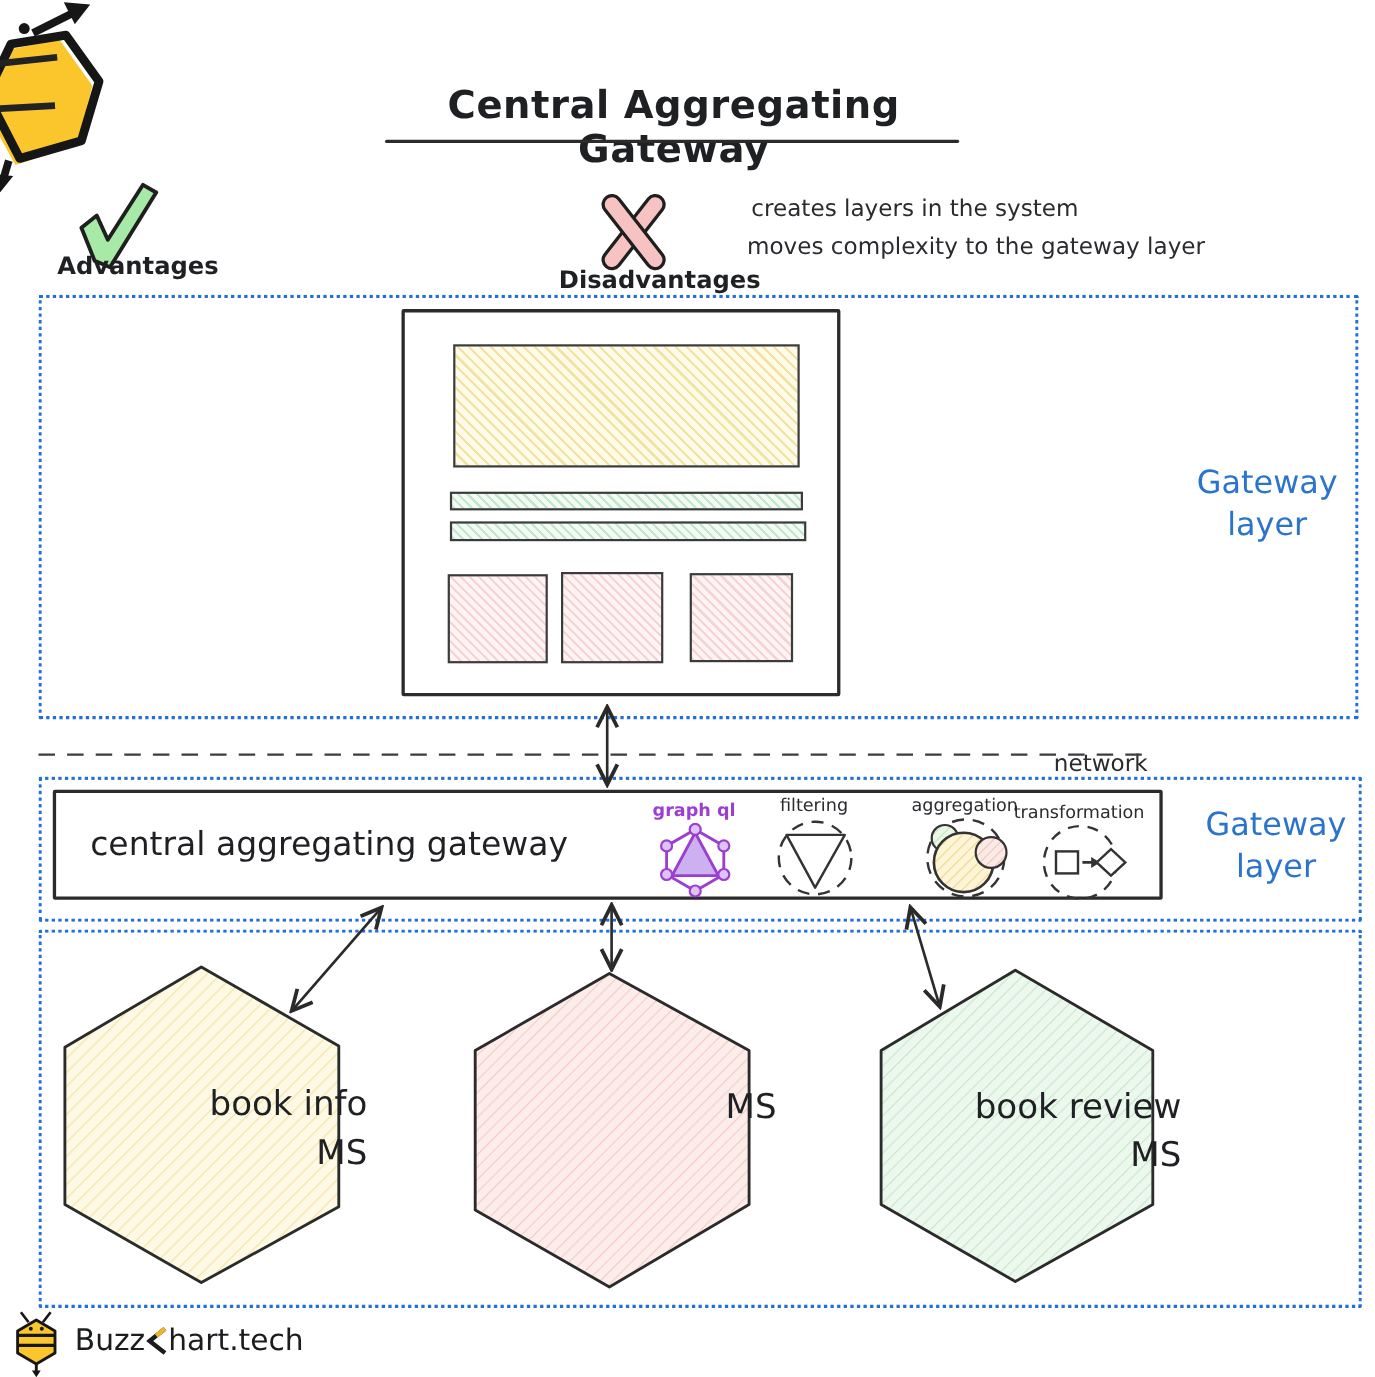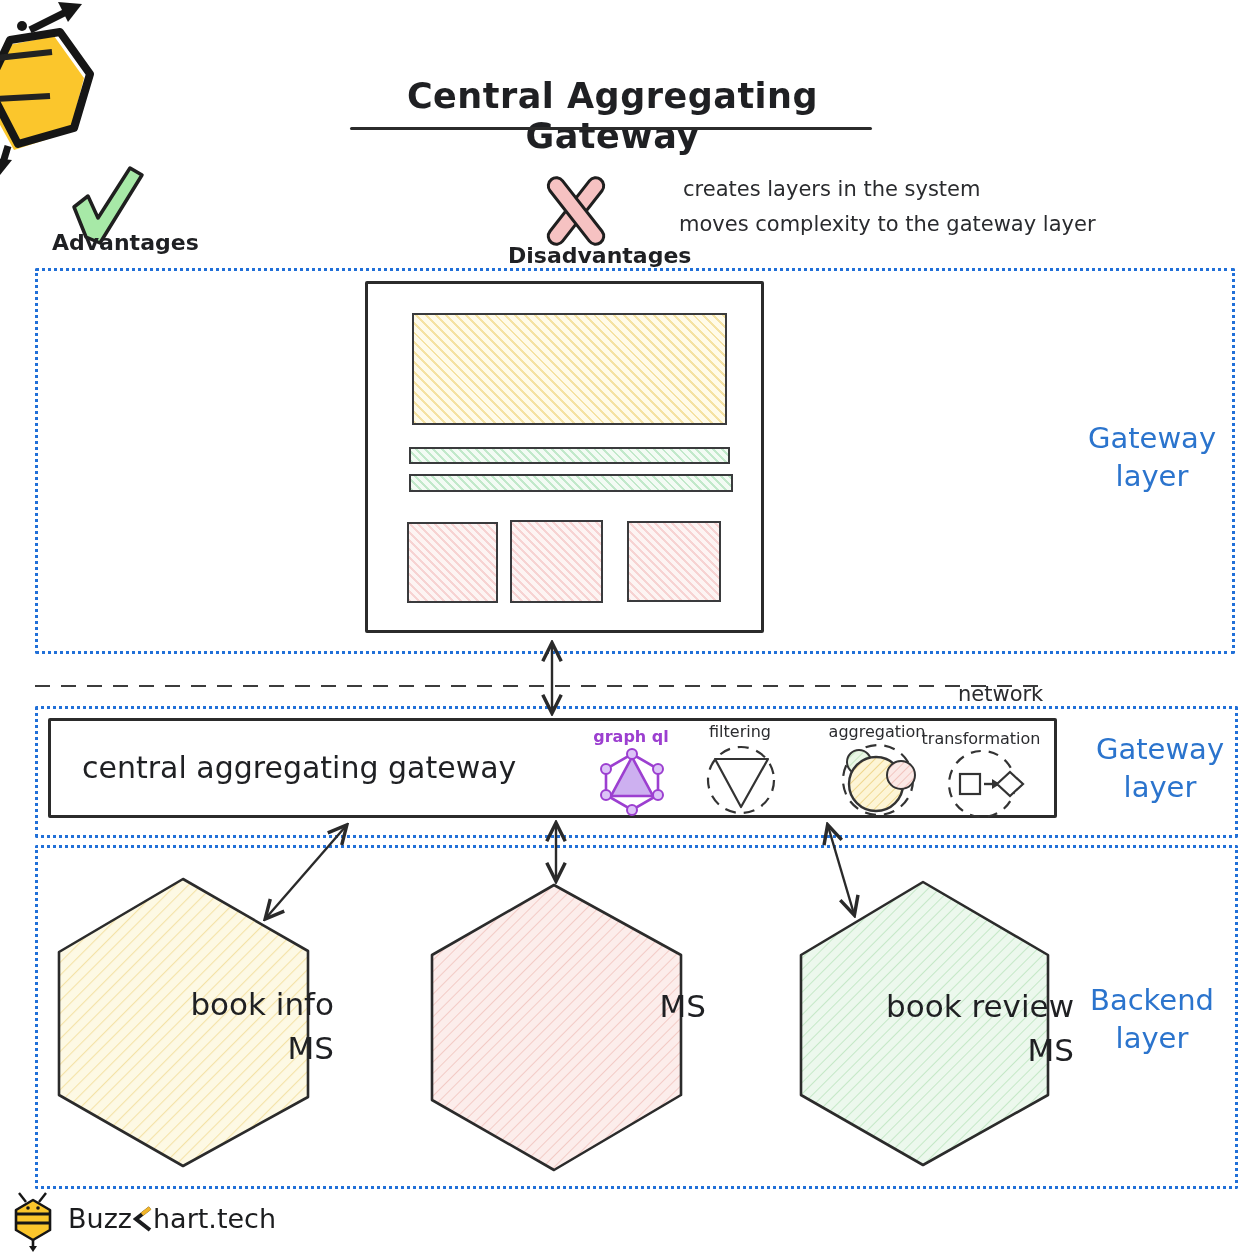--- a/index.html
+++ b/index.html
@@ -173,21 +173,20 @@
   <span class="abs cap-label" style="left:981px;top:729px;">transformation</span>
   <svg class="abs" style="left:938px;top:748px;" width="88" height="72" viewBox="0 0 88 72">
     <circle cx="44" cy="36" r="33" fill="none" stroke="#333" stroke-width="2.2" stroke-dasharray="10 8"></circle>
     <rect x="22" y="26" width="20" height="20" fill="#fff" stroke="#333" stroke-width="2.2"></rect>
     <line x1="46" y1="36" x2="55" y2="36" stroke="#333" stroke-width="2.4"></line>
     <polygon points="54,31 62,36 54,41" fill="#333"></polygon>
     <polygon points="72,24 85,36 72,48 59,36" fill="#fff" stroke="#333" stroke-width="2.2"></polygon>
   </svg>
 
   <div class="abs layer-box backend-box"></div>
-  <div class="abs layer-label backend-label">Backend layer</div>
 
   <svg class="abs" style="left:50px;top:870px;" width="268" height="303" viewBox="0 0 268 303">
     <defs>
       <pattern id="hexY" patternUnits="userSpaceOnUse" width="9" height="9" patternTransform="rotate(45)">
         <rect width="9" height="9" fill="#fdf9e4"></rect>
           <line x1="0" y1="0" x2="0" y2="9" stroke="#f4e3a8" stroke-width="2.2"></line>
       </pattern>
     </defs>
     <polygon points="133,9 258,81 258,227 133,296 9,225 9,82" fill="url(#hexY)" stroke="#2b2b2b" stroke-width="2.6" stroke-linejoin="round"></polygon>
   </svg>

